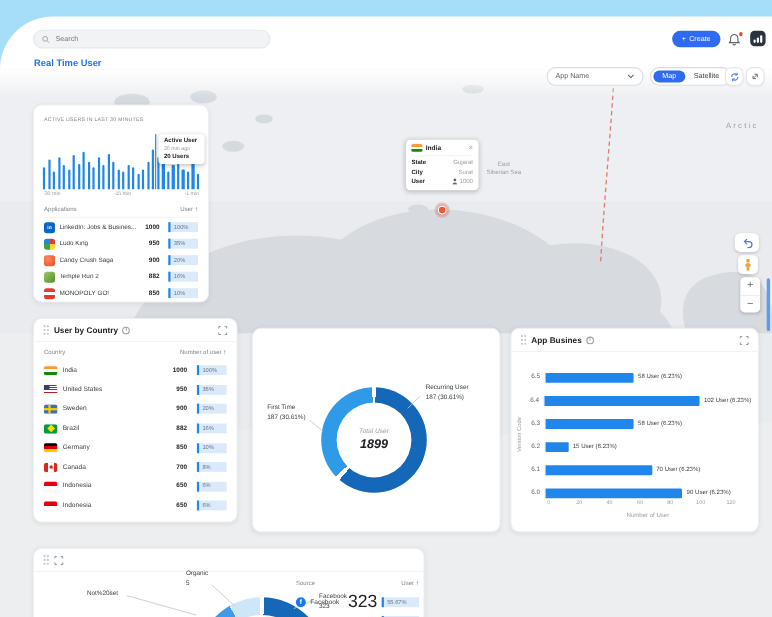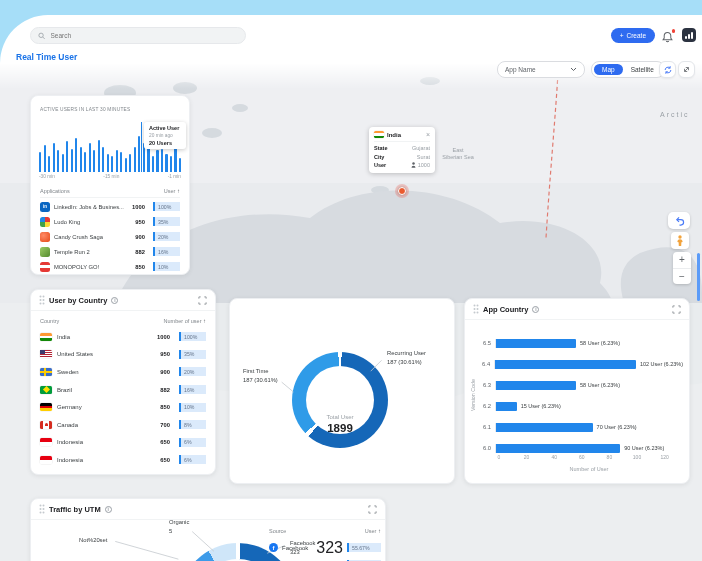--- a/index.html
+++ b/index.html
@@ -8,21 +8,21 @@
   .app { position:absolute; top:15px; left:0; right:0; bottom:0; background:#fff; border-top-left-radius:48px; overflow:hidden; }
 
   
   .searchbox { position:absolute; left:30px; top:12px; width:216px; height:17px; background:#F1F3F4; border:1px solid #E6E8EB; border-radius:9px; display:flex; align-items:center; padding:0 7px; gap:5px; }
   .searchbox input { border:none; background:transparent; outline:none; font-size:6.5px; color:#5F6368; width:100%; font-family:"Liberation Sans",sans-serif; }
   .create-btn { position:absolute; right:47px; top:13px; height:15px; background:#2E6BF0; color:#fff; border:none; border-radius:8px; font-size:6.5px; display:flex; align-items:center; gap:3px; padding:0 9px; cursor:pointer; font-family:"Liberation Sans",sans-serif; }
   .bell-wrap { position:absolute; right:27px; top:14px; width:13px; height:13px; }
   .bell-dot { position:absolute; right:0; top:0; width:3.5px; height:3.5px; background:#F04438; border-radius:50%; }
   .dark-btn { position:absolute; right:6px; top:13px; width:14px; height:14px; background:#2B3240; border-radius:4px; display:flex; align-items:flex-end; justify-content:center; gap:1.5px; padding:3px; }
   .dark-btn i { display:block; width:1.8px; background:#fff; border-radius:1px; }
-  .page-title { position:absolute; left:16px; top:37px; font-size:8.5px; font-weight:bold; color:#1A73E8; }
+  .page-title { position:absolute; left:31px; top:37px; font-size:8.5px; font-weight:bold; color:#1A73E8; }
 
   
   .map { position:absolute; left:0; top:48px; width:702px; height:498px; }
   .map-fade { position:absolute; left:0; top:48px; width:702px; height:26px; background:linear-gradient(#ffffff, rgba(255,255,255,0)); pointer-events:none; }
   .map-label-region { position:absolute; left:660px; top:96px; font-size:7px; color:#9AA0A6; letter-spacing:2px; }
   .map-label-sea { position:absolute; left:428px; top:132px; width:60px; text-align:center; font-size:5.5px; color:#9AA0A6; line-height:1.35; }
   .marker { position:absolute; left:395px; top:169px; width:14px; height:14px; }
   .marker .halo { position:absolute; inset:0; background:rgba(234,67,53,.25); border-radius:50%; }
   .marker .core { position:absolute; left:3px; top:3px; width:8px; height:8px; background:#EA5B2F; border:1.6px solid #fff; border-radius:50%; box-shadow:0 0 2px rgba(0,0,0,.3); }
 
@@ -101,21 +101,21 @@
   
   #countryCard { left:30px; top:274px; width:186px; height:186px; }
   .c-head { display:flex; justify-content:space-between; padding:7px 9px 4px; font-size:5.5px; color:#80868B; }
   .c-rows { padding:0 9px; }
   .c-row { display:flex; align-items:center; gap:5px; height:17.6px; cursor:pointer; }
   .c-row .nm { flex:1; font-size:6px; color:#3C4043; }
 
   
   #freqCard { left:229px; top:283px; width:226px; height:186px; }
   .donut { position:absolute; border-radius:50%; }
-  .donut .hole { position:absolute; background:#fff; border-radius:50%; display:flex; flex-direction:column; align-items:center; justify-content:flex-end; }
+  .donut .hole { position:absolute; background:#fff; border-radius:50%; display:flex; flex-direction:column; align-items:center; justify-content:center;font-style:italic; }
   #freqDonut { left:62px; top:53px; width:96px; height:96px; background:conic-gradient(#fff 0 2deg,#1567B8 2deg 221deg,#fff 221deg 226deg,#2F9BE8 226deg 358deg,#fff 358deg 360deg); }
   #freqDonut .hole { left:14px; top:14px; width:68px; height:68px; }
   #freqDonut .cl { font-size:6px; color:#9AA0A6; }
   #freqDonut .cv { font-size:11.5px; font-weight:bold; margin-top:2px; }
   .callout { position:absolute; font-size:5.8px; color:#3C4043; line-height:1.5; }
   .callout b { display:block; font-weight:normal; color:#3C4043; }
   .leader { position:absolute; left:0; top:0; width:100%; height:100%; pointer-events:none; }
 
   
   #verCard { left:464px; top:283px; width:226px; height:186px; }
@@ -466,21 +466,21 @@
               <circle cx="1.5" cy="1.5" r="1"></circle>
               <circle cx="1.5" cy="5" r="1"></circle>
               <circle cx="1.5" cy="8.5" r="1"></circle>
               <circle cx="4.5" cy="1.5" r="1"></circle>
               <circle cx="4.5" cy="5" r="1"></circle>
               <circle cx="4.5" cy="8.5" r="1"></circle>
             </g>
           </svg>
       </span>
       <span class="t">
-          <span>App Country</span>
+          <span>App Busines</span>
           <i class="info-i">i</i>
         </span>
       <svg width="9" height="9" viewBox="0 0 10 10">
           <path d="M1 3V1h2M7 1h2v2M9 7v2H7M3 9H1V7" stroke="#80868B" stroke-width="0.9" fill="none"></path>
         </svg>
     </div>
     <div class="av-area">
       <div class="av-ylabel">Version Code</div>
       <div>
           <div class="av-row" style="top: 16px;">
@@ -546,24 +546,20 @@
             <g fill="#C4C9CE">
               <circle cx="1.5" cy="1.5" r="1"></circle>
               <circle cx="1.5" cy="5" r="1"></circle>
               <circle cx="1.5" cy="8.5" r="1"></circle>
               <circle cx="4.5" cy="1.5" r="1"></circle>
               <circle cx="4.5" cy="5" r="1"></circle>
               <circle cx="4.5" cy="8.5" r="1"></circle>
             </g>
           </svg>
       </span>
-      <span class="t">
-          <span>Traffic by UTM</span>
-          <i class="info-i">i</i>
-        </span>
       <svg width="9" height="9" viewBox="0 0 10 10">
           <path d="M1 3V1h2M7 1h2v2M9 7v2H7M3 9H1V7" stroke="#80868B" stroke-width="0.9" fill="none"></path>
         </svg>
     </div>
     <div class="donut" id="utmDonut">
         <div class="hole"></div>
       </div>
     <svg class="leader" width="356" height="150" viewBox="0 0 356 150">
       <path d="M162 33l22 20" stroke="#C4C9CE" stroke-width="0.8" fill="none"></path>
       <path d="M84 43l64 18" stroke="#C4C9CE" stroke-width="0.8" fill="none"></path>

